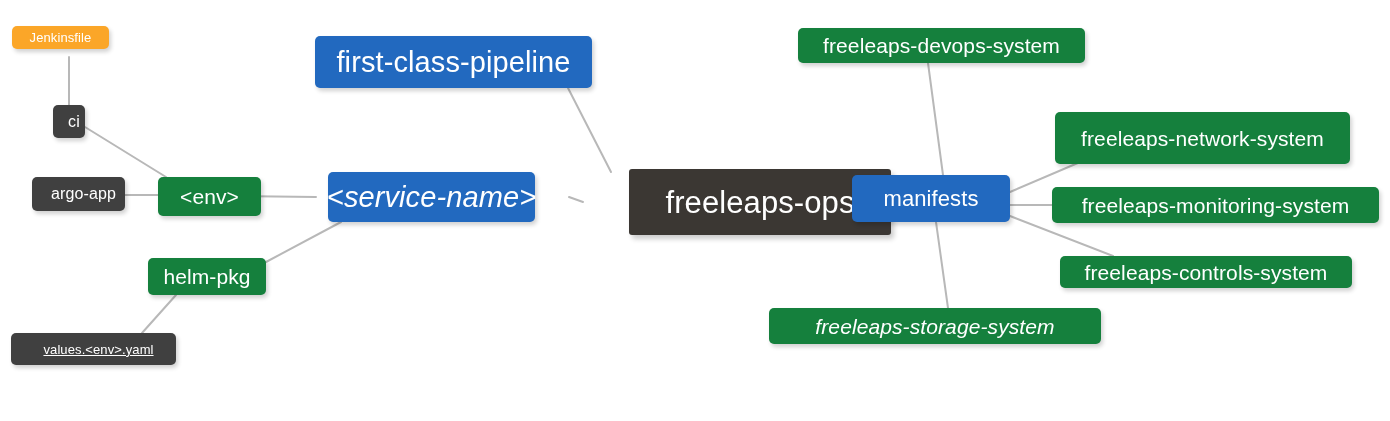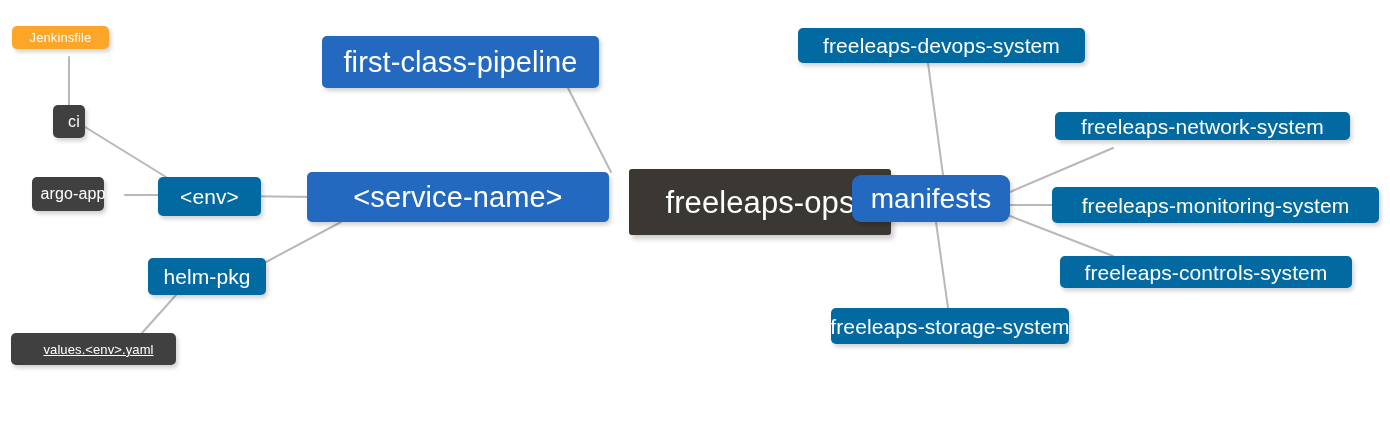--- a/index.html
+++ b/index.html
@@ -47,26 +47,26 @@
     user-select: none;
   }
   .node-root {
     background: #3b3733;
     border-radius: 3px;
     font-size: 31px;
     box-shadow: 3px 4px 5px rgba(0,0,0,0.2);
     margin-left: 46px;
   }
   .node-blue   { background: #2269bf; }
-  .node-green  { background: #0369a1; }
+  .node-green  { background: #15803d; }
   .node-red    { background: #404040; padding-left: 10px; }
   .node-orange { background: #fba628; }
 
-  .size-xl  { font-size: 29px; margin-left: 7px; }
-  .size-lg  { font-size: 28px; border-radius: 9px; }
+  .size-xl  { font-size: 29px; }
+  .size-lg  { font-size: 22px; }
   .size-md  { font-size: 21px; }
   .size-sm  { font-size: 16px; }
   .size-xs  { font-size: 13px; }
 </style>
 </head>
 <body>
 
 <div id="mindmap-canvas">
 
   <svg id="edge-layer" viewBox="0 0 1390 421" width="1390" height="421" xmlns="http://www.w3.org/2000/svg">
@@ -82,28 +82,28 @@
       <path class="edge" d="M 943 175 L 928 63" stroke="#b8b8b8"></path>
       <path class="edge" d="M 1010 192 L 1113 148" stroke="#b8b8b8"></path>
       <path class="edge" d="M 1010 205 L 1052 205" stroke="#b8b8b8"></path>
       <path class="edge" d="M 1010 216 L 1113 256" stroke="#b8b8b8"></path>
       <path class="edge" d="M 936 222 L 948 308" stroke="#b8b8b8"></path>
     </svg>
 
   <div id="node-layer">
       <div class="node node-root " style="left: 583px; top: 169px; width: 262px; height: 66px;">freeleaps-ops</div>
       <div class="node node-blue size-xl" style="left: 315px; top: 36px; width: 277px; height: 52px;">first-class-pipeline</div>
-      <div class="node node-blue size-xl" style="left: 300px; top: 172px; width: 302px; height: 50px;">&lt;service-name&gt;</div>
+      <div class="node node-blue size-xl" style="left: 328px; top: 172px; width: 207px; height: 50px; font-style: italic;">&lt;service-name&gt;</div>
       <div class="node node-blue size-lg" style="left: 852px; top: 175px; width: 158px; height: 47px;">manifests</div>
       <div class="node node-green size-md" style="left: 158px; top: 177px; width: 103px; height: 39px;">&lt;env&gt;</div>
       <div class="node node-green size-md" style="left: 148px; top: 258px; width: 118px; height: 37px; text-align: right;">helm-pkg</div>
       <div class="node node-red size-sm" style="left: 53px; top: 105px; width: 32px; height: 33px;">ci</div>
-      <div class="node node-red size-sm" style="left: 32px; top: 177px; width: 72px; height: 34px;">argo-app</div>
+      <div class="node node-red size-sm" style="left: 32px; top: 177px; width: 93px; height: 34px;">argo-app</div>
       <div class="node node-red size-xs" style="left: 11px; top: 333px; width: 165px; height: 32px; text-decoration: underline;">values.&lt;env&gt;.yaml</div>
       <div class="node node-orange size-xs" style="left: 12px; top: 26px; width: 97px; height: 23px;">Jenkinsfile</div>
       <div class="node node-green size-md" style="left: 798px; top: 28px; width: 287px; height: 35px;">freeleaps-devops-system</div>
-      <div class="node node-green size-md" style="left: 1055px; top: 112px; width: 295px; height: 28px;">freeleaps-network-system</div>
+      <div class="node node-green size-md" style="left: 1055px; top: 112px; width: 295px; height: 52px;">freeleaps-network-system</div>
       <div class="node node-green size-md" style="left: 1052px; top: 187px; width: 327px; height: 36px;">freeleaps-monitoring-system</div>
       <div class="node node-green size-md" style="left: 1060px; top: 256px; width: 292px; height: 32px;">freeleaps-controls-system</div>
-      <div class="node node-green size-md" style="left: 831px; top: 308px; width: 238px; height: 36px;">freeleaps-storage-system</div>
+      <div class="node node-green size-md" style="left: 769px; top: 308px; width: 332px; height: 36px; font-style: italic;">freeleaps-storage-system</div>
     </div>
 
 </div>
 
 </body></html>

